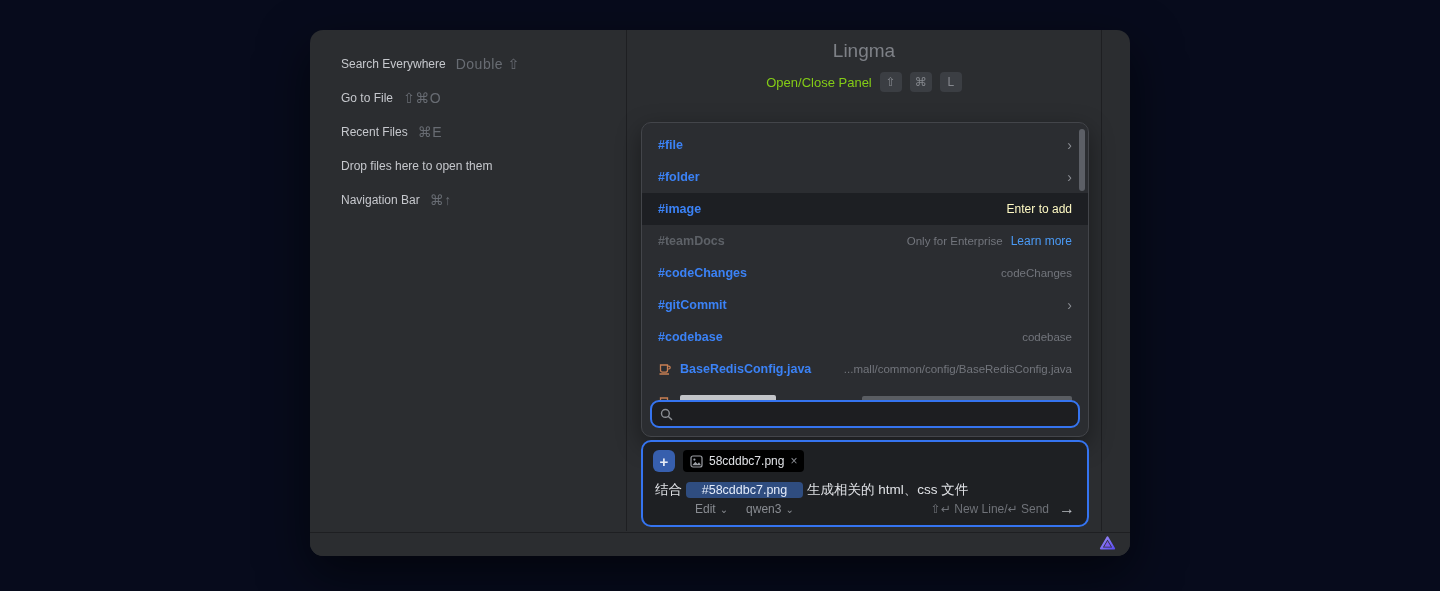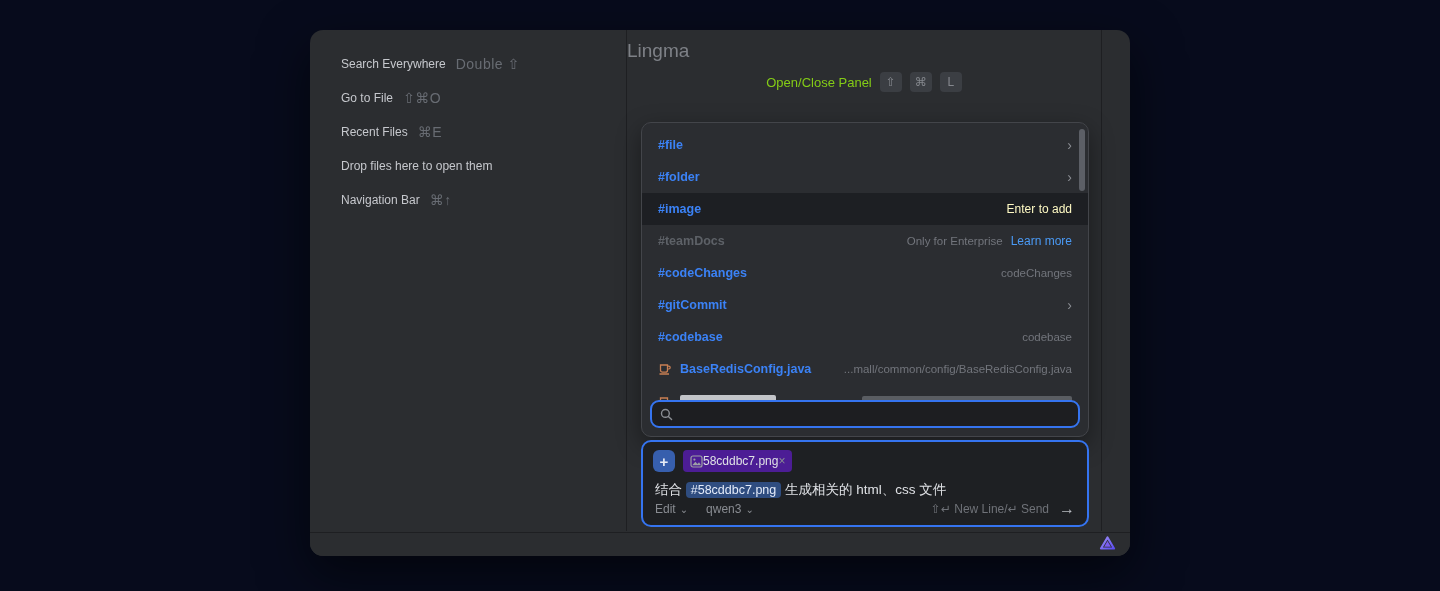--- a/index.html
+++ b/index.html
@@ -26,21 +26,21 @@
     border-top:1px solid #1e1f22; background:#2b2d30;
   }
   .status-logo { position:absolute; right:14px; top:3px; width:17px; height:17px; }
 
   
   .sc-row { height:34px; display:flex; align-items:center; gap:10px; }
   .sc-label { color:#c6c8cd; font-size:12px; }
   .sc-key { color:#686c73; font-size:14px; letter-spacing:.5px; }
 
   
-  .panel-title { margin-top:10px; color:#7e8187; font-size:19px; }
+  .panel-title { margin-top:10px; text-align:center; color:#7e8187; font-size:19px; }
   .panel-sub { margin-top:10px; display:flex; justify-content:center; align-items:center; gap:8px; }
   .panel-sub-label { color:#84cc16; font-size:13px; }
   .key-badge {
     min-width:22px; height:20px; padding:0 5px; border-radius:4px;
     background:#3b3e43; color:#85888e; font-size:12px;
     display:inline-flex; align-items:center; justify-content:center;
   }
 
   
   .context-popup {
@@ -82,35 +82,35 @@
     position:absolute; left:14px; top:410px; width:448px; height:87px;
     background:#1e2023; border:2px solid #3574f0; border-radius:10px;
   }
   .composer-top { display:flex; align-items:center; gap:8px; padding:8px 10px 0 10px; }
   .add-btn {
     width:22px; height:22px; border-radius:6px; background:#375fad;
     color:#e8edf6; font-size:15px; font-weight:600; line-height:1;
     display:flex; align-items:center; justify-content:center; cursor:pointer;
   }
   .attach-chip {
-    display:inline-flex; align-items:center; gap:0; height:22px;
-    background:#4c1d95; border-radius:4px; padding:0 7px;
+    display:inline-flex; align-items:center; gap:6px; height:22px;
+    background:#000000; border-radius:4px; padding:0 7px;
   }
   .attach-name { color:#dfe1e5; font-size:12px; }
   .chip-close { color:#8a8d93; font-size:12px; cursor:pointer; }
   .composer-msg { padding:9px 12px 0 12px; color:#dfe1e5; font-size:13.5px; }
   .mention-pill {
-    background:#2f4d80; color:#e4ecfa; border-radius:4px; padding:1px 5px;
+    background:#2f4d80; color:#e4ecfa; border-radius:4px; padding:1px 16px;
     font-size:12.5px;
   }
   .composer-bottom {
     position:absolute; left:12px; right:12px; bottom:7px;
     display:flex; align-items:center; font-size:12px; color:#898c92;
   }
-  .dd { display:flex; align-items:center; gap:4px; cursor:pointer; }
+  .dd { display:flex; align-items:center; gap:4px; cursor:pointer;margin-left:40px; }
   .dd + .dd { margin-left:18px; }
   .dd-caret { font-size:10px; color:#898c92; }
   .composer-hint { margin-left:auto; color:#6f7278; }
   .send-arrow { margin-left:10px; color:#b9bcc2; font-size:16px; cursor:pointer; }
 
   svg { display:block; }
 </style>
 </head>
 <body>
 

